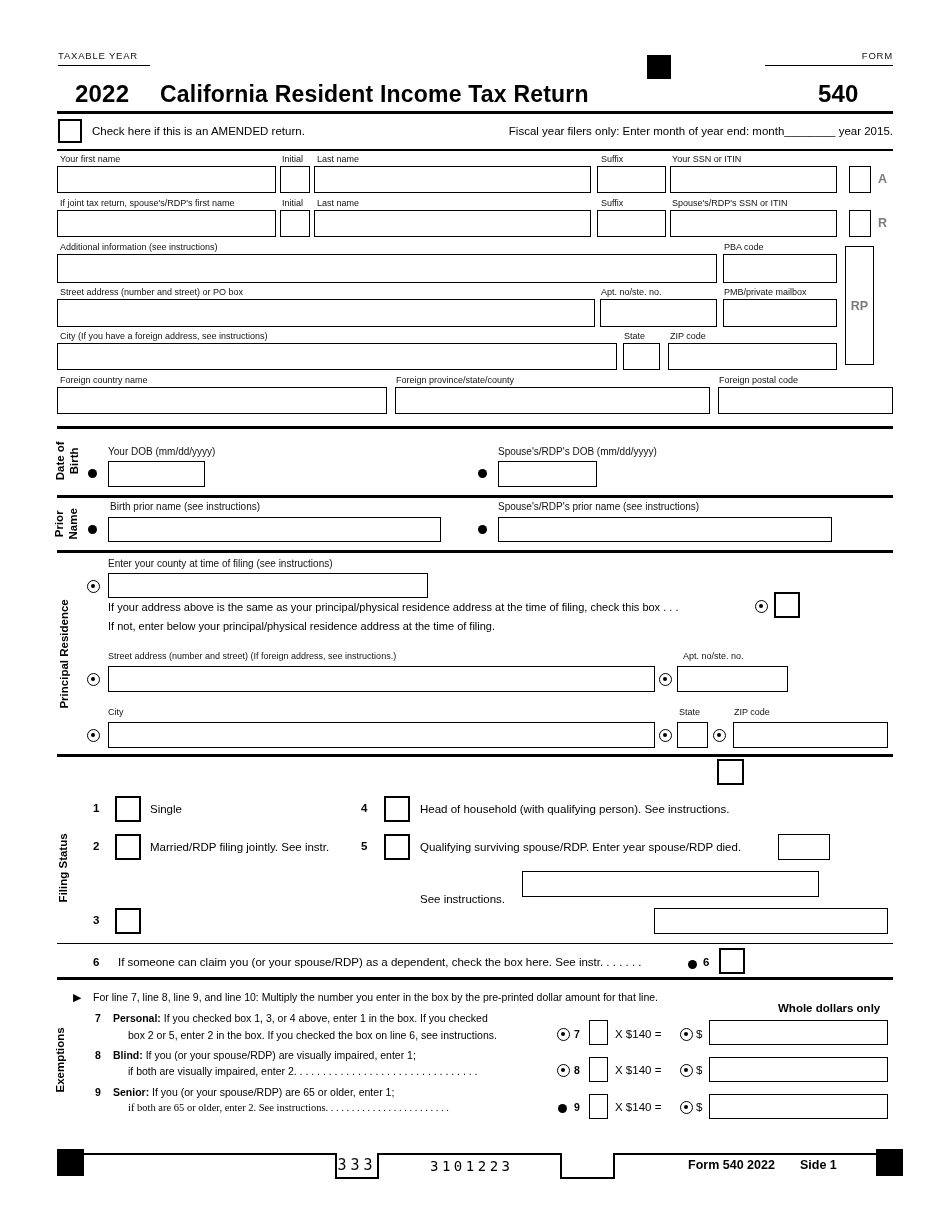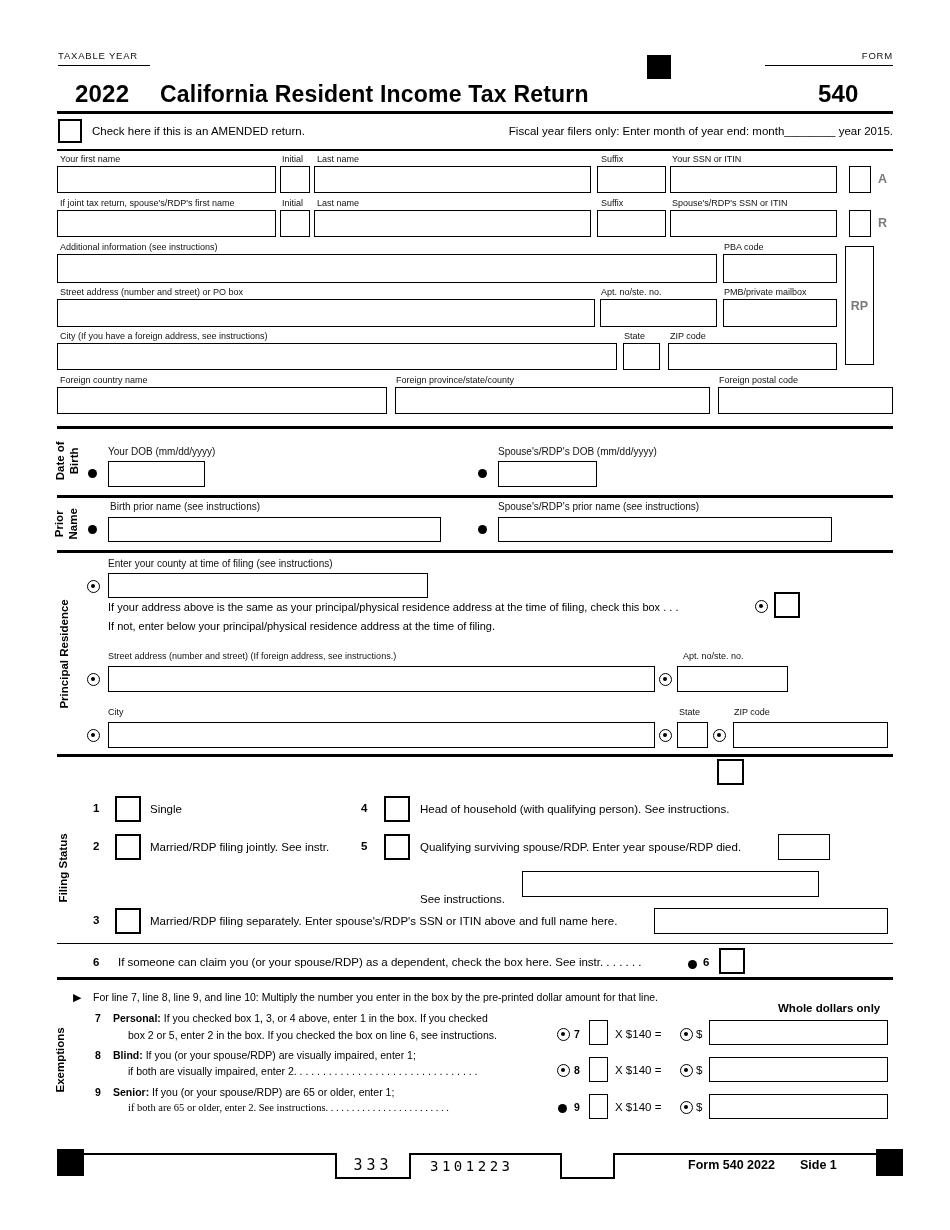--- a/index.html
+++ b/index.html
@@ -185,21 +185,20 @@
   <div class="txt b" style="left:361px;top:840px;">5</div>
   <div class="cb" style="left:384px;top:834px;width:26px;height:26px;"></div>
   <div class="txt" style="left:420px;top:841px;">Qualifying surviving spouse/RDP. Enter year spouse/RDP died.</div>
   <div class="box" style="left:778px;top:834px;width:52px;height:26px;"></div>
 
   <div class="txt" style="left:420px;top:877px;margin-top:16px;">See instructions.</div>
   <div class="box" style="left:522px;top:871px;width:297px;height:26px;"></div>
 
   <div class="txt b" style="left:93px;top:914px;">3</div>
   <div class="cb" style="left:115px;top:908px;width:26px;height:26px;"></div>
-  <div class="txt" style="left:150px;top:915px;">Married/RDP filing separately. Enter spouse's/RDP's SSN or ITIN above and full name here.</div>
   <div class="box" style="left:654px;top:908px;width:234px;height:26px;"></div>
 
   <div class="hline h1" style="top:943px;"></div>
 
   <div class="txt b" style="left:93px;top:956px;">6</div>
   <div class="txt" style="left:118px;top:956px;">If someone can claim you (or your spouse/RDP) as a dependent, check the box here. See instr. . . . . . .</div>
   <div class="dot" style="left:688px;top:960px;"></div>
   <div class="txt b" style="left:703px;top:956px;">6</div>
   <div class="cb" style="left:719px;top:948px;width:26px;height:26px;"></div>
 
@@ -251,19 +250,19 @@
   <div class="box" style="left:589px;top:1094px;width:19px;height:25px;"></div>
   <div class="ex" style="left:615px;top:1101px;font-size:11.5px;">X  $140 =</div>
   <div class="tgt" style="left:680px;top:1101px;"></div>
   <div class="ex" style="left:696px;top:1101px;font-size:11.5px;">$</div>
   <div class="box" style="left:709px;top:1094px;width:179px;height:25px;"></div>
 
   <div class="hline h2" style="top:1153px;left:83px;width:794px;"></div>
   <div class="sq" style="left:57px;top:1149px;width:27px;height:27px;"></div>
   <div class="sq" style="left:876px;top:1149px;width:27px;height:27px;"></div>
 
-  <div class="flexc mono" style="position:absolute;left:335px;top:1153px;width:76px;height:26px;background:#fff;border:2px solid #000;border-top:none;font-size:15px;letter-spacing:4px;">333</div>
+  <div class="flexc mono" style="position:absolute;left:335px;top:1153px;width:44px;height:26px;background:#fff;border:2px solid #000;border-top:none;font-size:15px;letter-spacing:4px;">333</div>
   <div class="mono" style="position:absolute;left:430px;top:1158px;font-size:14px;letter-spacing:3.5px;">3101223</div>
   <div style="position:absolute;left:560px;top:1153px;width:55px;height:26px;background:#fff;border:2px solid #000;border-top:none;"></div>
   <div class="txt" style="left:688px;top:1158px;font-size:12.5px;font-weight:bold;">Form 540  2022</div>
   <div class="txt b" style="left:800px;top:1158px;font-size:12.5px;">Side 1</div>
 
 </div>
 
 </body></html>

